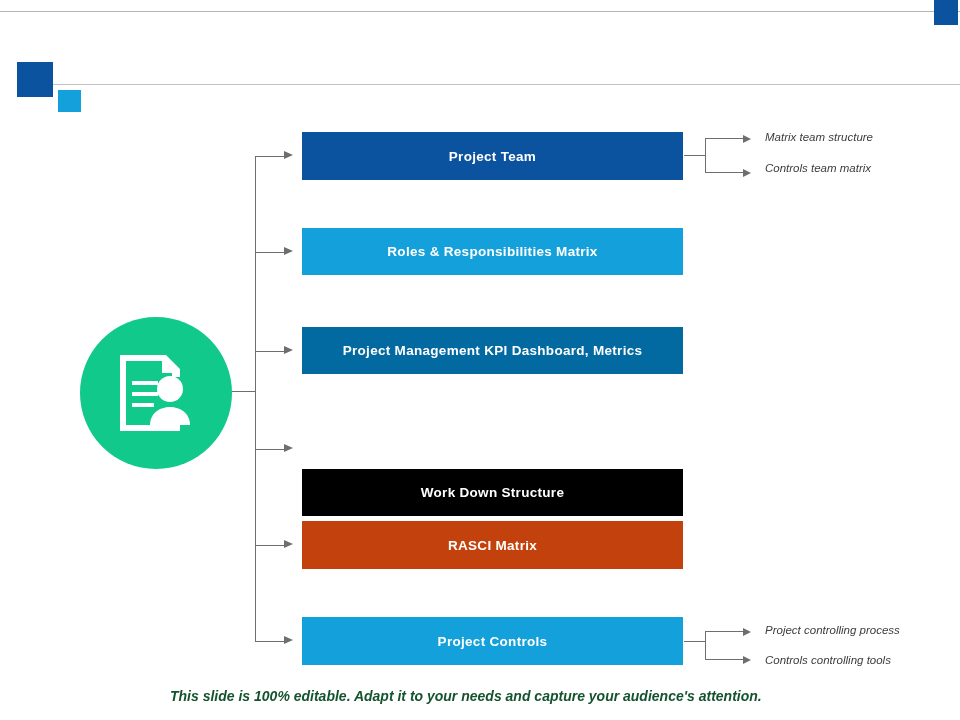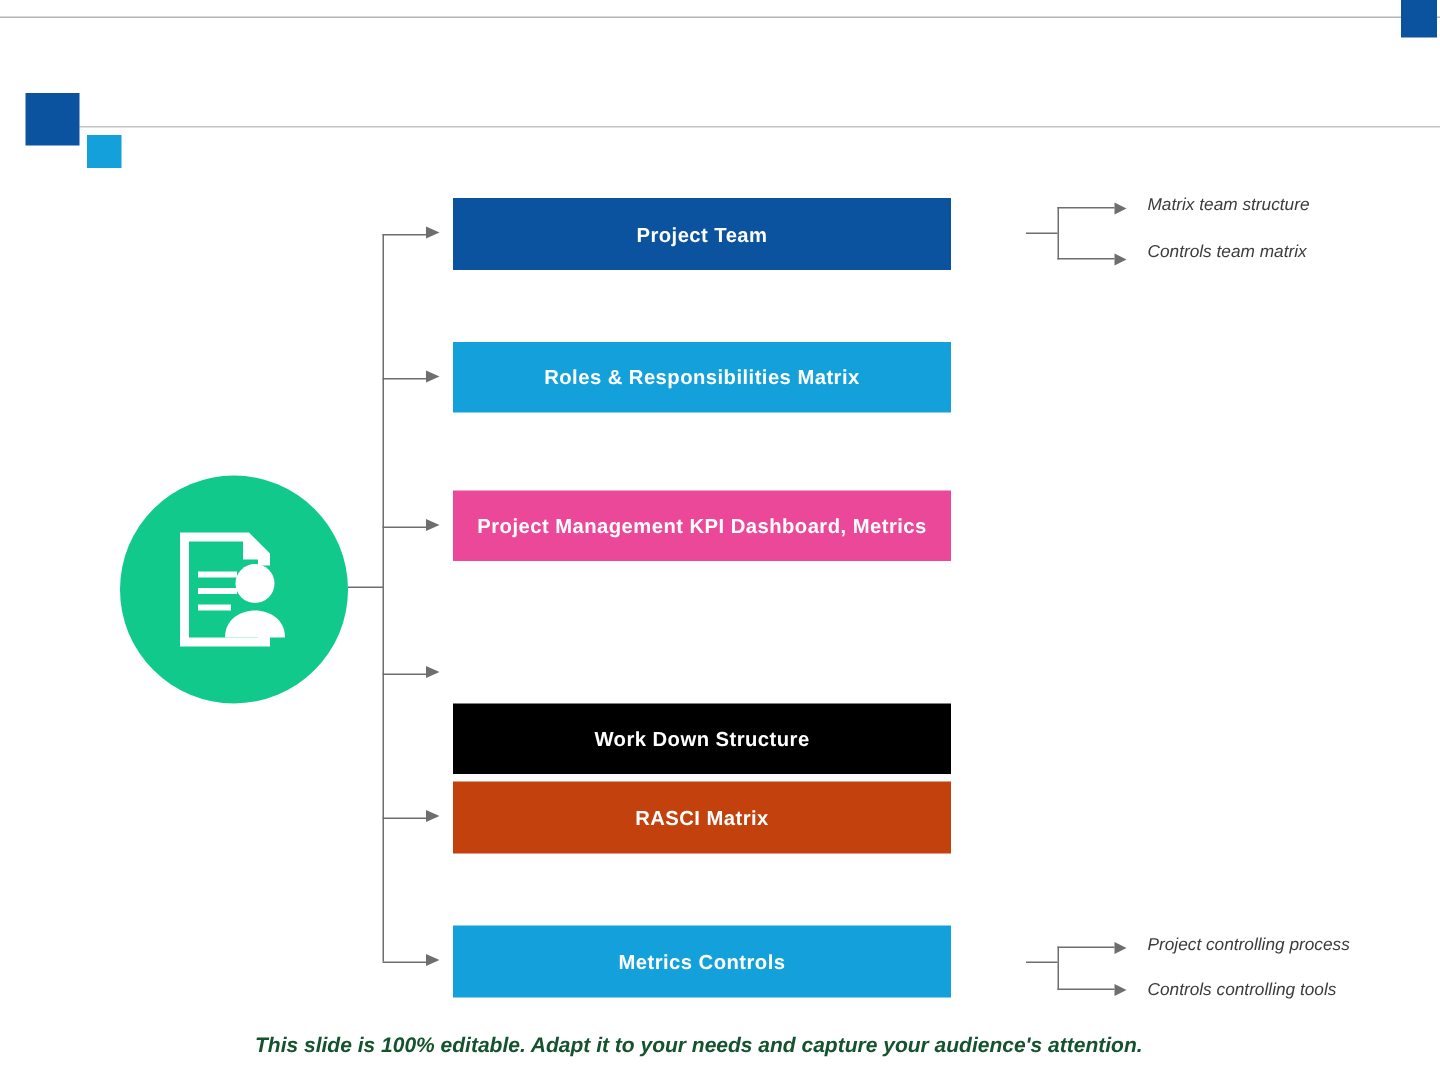--- a/index.html
+++ b/index.html
@@ -119,21 +119,21 @@
     height: 0;
     border-top: 4.5px solid transparent;
     border-bottom: 4.5px solid transparent;
     border-left: 9px solid #6e6e6e;
   }
 
   
   .bar {
     position: absolute;
     left: 302px;
-    width: 332px;
+    width: 381px;
     display: flex;
     align-items: center;
     justify-content: center;
     color: #ffffff;
     font-size: 13.5px;
     font-weight: bold;
     letter-spacing: 0.3px;
     text-align: center;
   }
 
@@ -230,34 +230,34 @@
   <div class="arrow-head" style="top:636px"></div>
 
   <div class="bar" id="bar0" style="top: 132px; height: 48px; background: rgb(11, 82, 159); color: rgb(255, 255, 255);">
     <span>Project Team</span>
   </div>
 
   <div class="bar" id="bar1" style="top: 228px; height: 47px; background: rgb(20, 161, 219); color: rgb(255, 255, 255);">
     <span>Roles &amp; Responsibilities  Matrix</span>
   </div>
 
-  <div class="bar" id="bar2" style="top: 327px; height: 47px; background: #ec4899; color: rgb(255, 255, 255);">
+  <div class="bar" id="bar2" style="top: 327px; height: 47px; background: #0369a1; color: rgb(255, 255, 255);">
     <span>Project Management  KPI Dashboard, Metrics</span>
   </div>
 
   <div class="bar" id="bar3" style="top: 425px; height: 47px; background: rgb(0, 0, 0); color: rgb(255, 255, 255); margin-top: 44px;">
     <span>Work Down Structure</span>
   </div>
 
   <div class="bar" id="bar4" style="top: 521px; height: 48px; background: #c2410c; color: rgb(255, 255, 255);">
     <span>RASCI Matrix</span>
   </div>
 
   <div class="bar" id="bar5" style="top: 617px; height: 48px; background: rgb(20, 161, 219); color: rgb(255, 255, 255);">
-    <span>Metrics Controls</span>
+    <span>Project Controls</span>
   </div>
 
   <div class="callout-trunk" style="left:684px; top:155px;"></div>
   <div class="callout-vert" style="left:705px; top:138px; height:35px;"></div>
   <div class="callout-arm" style="left:705px; top:138px;"></div>
   <div class="callout-head" style="left:743px; top:134.5px;"></div>
   <div class="callout-arm" style="left:705px; top:172px;"></div>
   <div class="callout-head" style="left:743px; top:168.5px;"></div>
   <div class="callout-text" style="left:765px; top:130px;">Matrix team structure</div>
   <div class="callout-text" style="left:765px; top:161px;">Controls team matrix</div>

